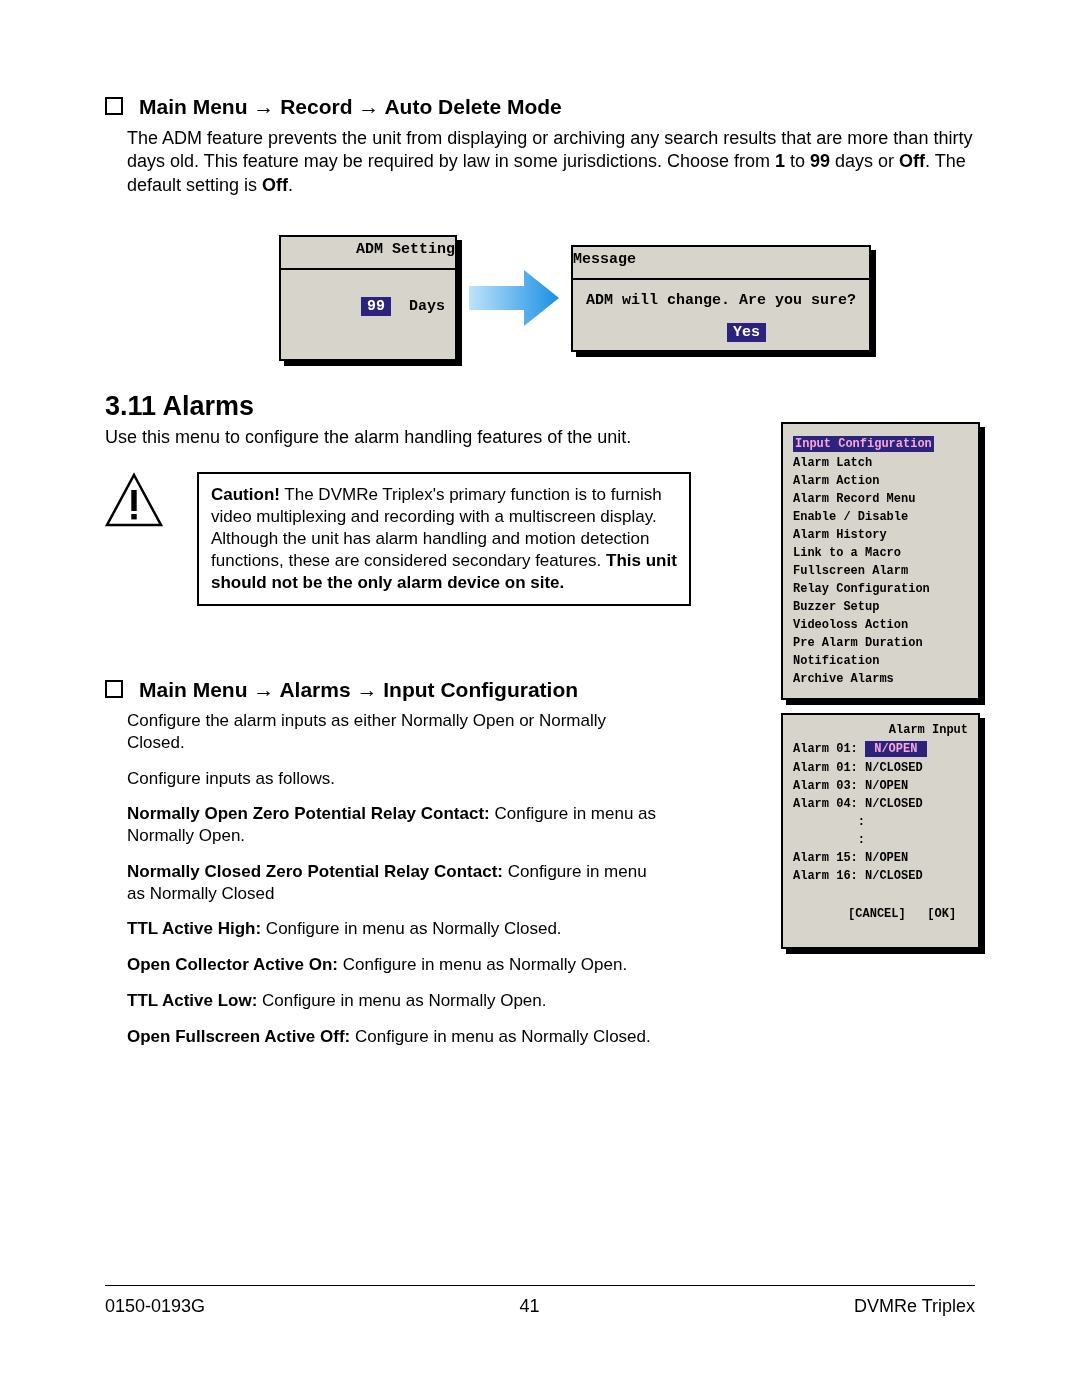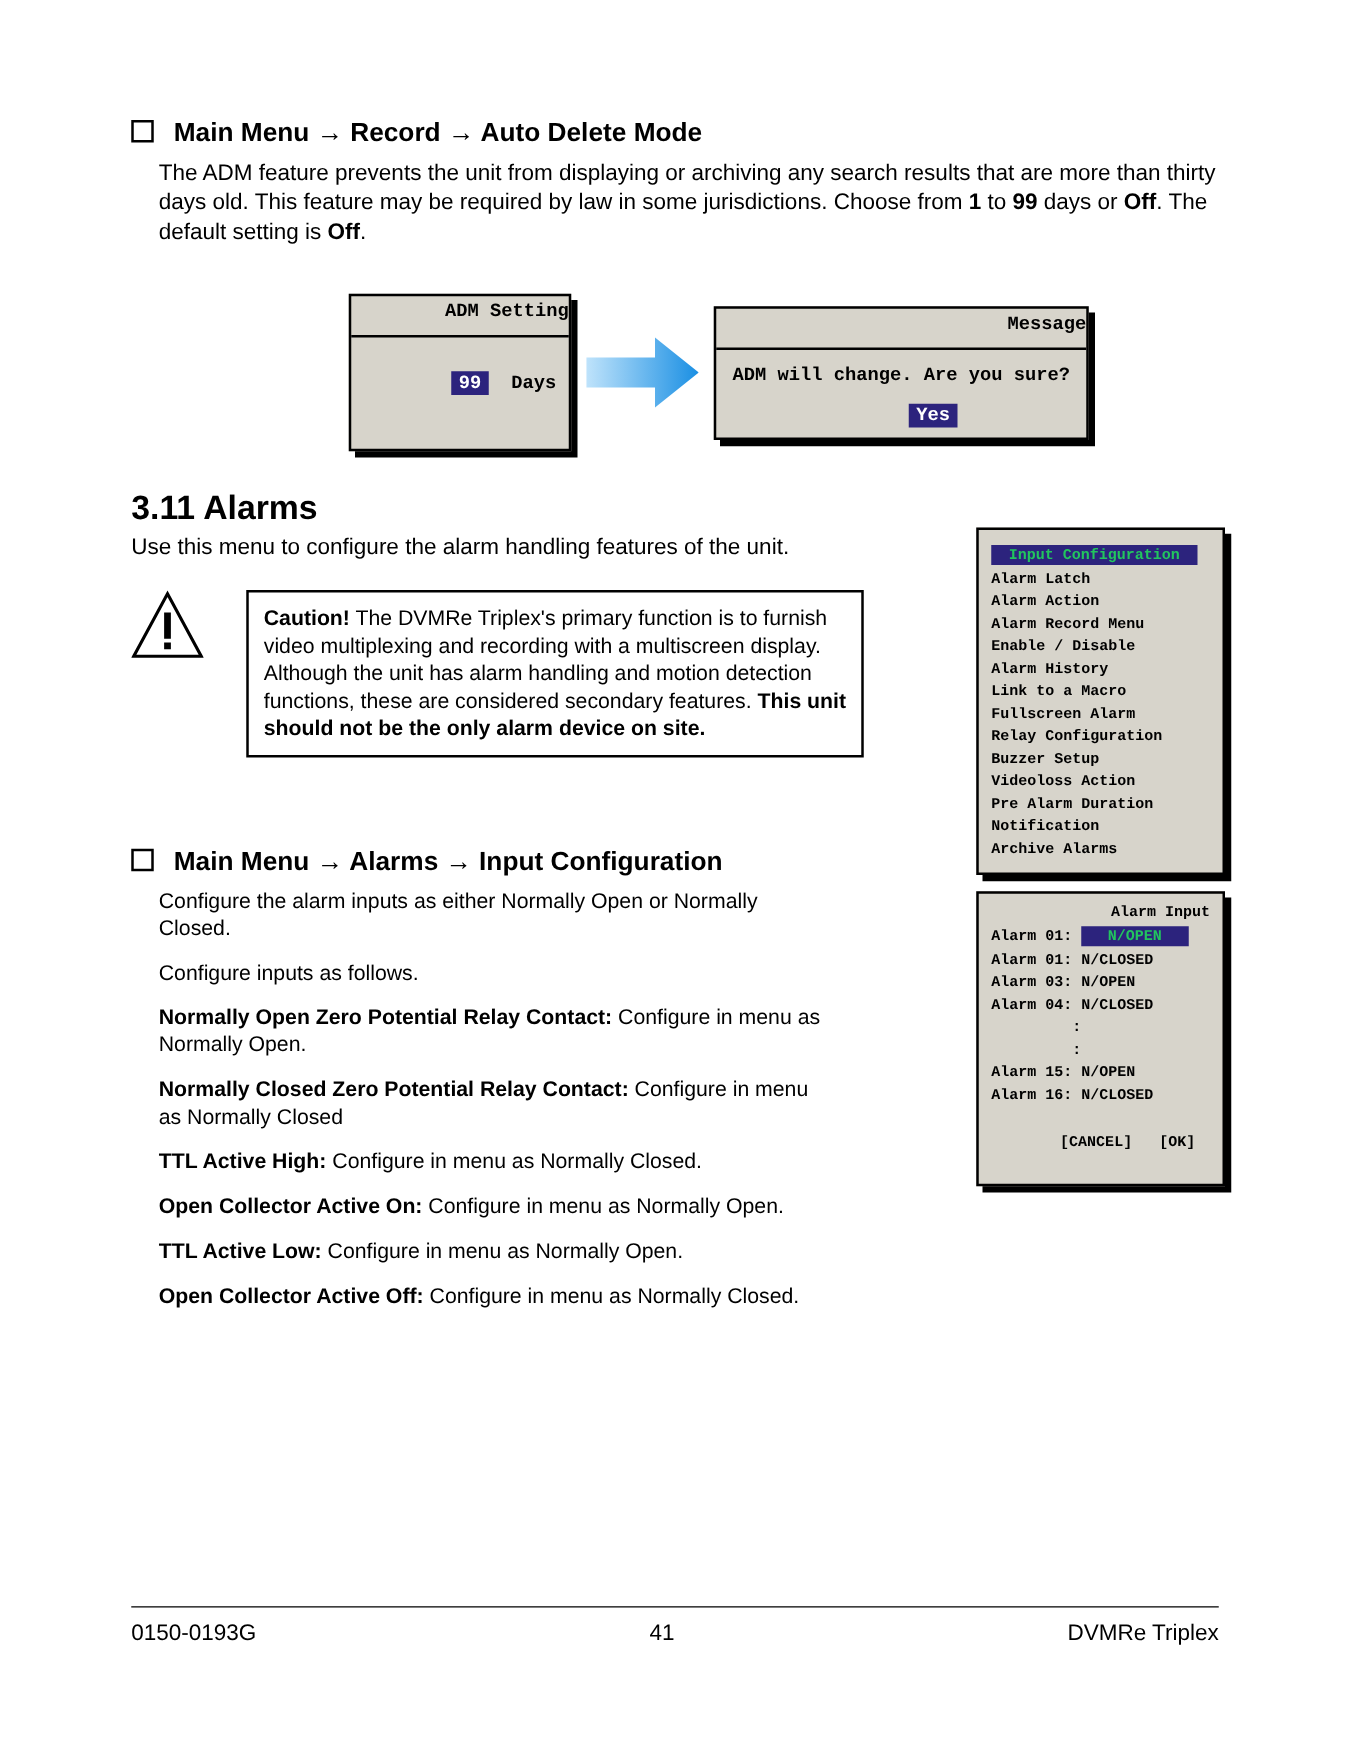--- a/index.html
+++ b/index.html
@@ -33,21 +33,21 @@
     font-size:15px;box-shadow:5px 5px 0 #000;
     padding:8px 10px;
   }
   .adm-box{width:154px;}
   .adm-box .title{text-align:right;padding:4px 0 10px;border-bottom:2px solid #000;margin:-8px -10px 14px -10px;}
   .adm-box .row{padding:14px 0 36px 4px;text-align:right;}
   .sel{background:#2c237d;color:#fff;padding:1px 6px;}
   .arrow{flex:0 0 auto;}
   .arrow svg{display:block;}
   .msg-box{width:276px;}
-  .msg-box .title{text-align:right;padding:4px 0 10px;border-bottom:2px solid #000;margin:-8px -10px 10px -10px;}
+  .msg-box .title{text-align:left;padding:4px 0 10px;border-bottom:2px solid #000;margin:-8px -10px 10px -10px;}
   .msg-box .msg{text-align:center;padding:2px 0 14px;}
   .msg-box .yes{display:inline-block;margin-left:144px;}
   h2.section{
     font-size:27px;font-weight:bold;margin:30px 0 4px 0;
   }
   .caution-row{
     display:flex;align-items:flex-start;gap:34px;margin:22px 0 12px 0;
   }
   .tri-icon svg{display:block;}
   .caution-box{
@@ -58,21 +58,21 @@
     position:absolute;right:100px;
     font-family:"Courier New",monospace;font-weight:bold;font-size:12px;
   }
   .side-menu.configbox{top:422px;}
   .side-menu.inputbox{top:713px;}
   .menu-inner{
     background:#d7d4cb;border:2px solid #000;
     box-shadow:5px 5px 0 #000;
     padding:8px 10px;width:175px;
   }
-  .menu-inner .hl{background:#2c237d;color:#22c55e;display:inline-block;padding:1px 14px;}
+  .menu-inner .hl{background:#2c237d;color:#f9a8d4;display:inline-block;padding:1px 2px;}
   .menu-inner .line{margin:4px 0;white-space:pre;}
   .menu-inner .title2{text-align:right;margin-bottom:0;}
   .footer-rule{
     position:absolute;left:105px;right:105px;top:1285px;
     border-top:1.5px solid #000;height:0;
   }
   .footer{
     position:absolute;left:105px;right:105px;top:1296px;
     display:flex;justify-content:space-between;font-size:18px;
   }
@@ -138,21 +138,21 @@
   </p>
 
   <div class="left-col">
     <p class="para">Configure the alarm inputs as either Normally Open or Normally Closed.</p>
     <p class="para">Configure inputs as follows.</p>
     <p class="para"><b>Normally Open Zero Potential Relay Contact:</b><span>  Configure in menu as Normally Open.</span></p>
     <p class="para"><b>Normally Closed Zero Potential Relay Contact:</b><span>  Configure in menu as Normally Closed</span></p>
     <p class="para"><b>TTL Active High:</b><span>  Configure in menu as Normally Closed.</span></p>
     <p class="para"><b>Open Collector Active On:</b><span>  Configure in menu as Normally Open.</span></p>
     <p class="para"><b>TTL Active Low:</b><span>  Configure in menu as Normally Open.</span></p>
-    <p class="para"><b>Open Collector Active Off:</b><span>  Configure in menu as Normally Closed.</span></p>
+    <p class="para"><b>Open Fullscreen Active Off:</b><span>  Configure in menu as Normally Closed.</span></p>
   </div>
 
 </div>
 
 <div class="side-menu configbox">
   <div class="menu-inner" id="cfgmenu">
       <div class="line"><span class="hl">Input Configuration</span></div>
       <div class="line">Alarm Latch</div>
       <div class="line">Alarm Action</div>
       <div class="line">Alarm Record Menu</div>

